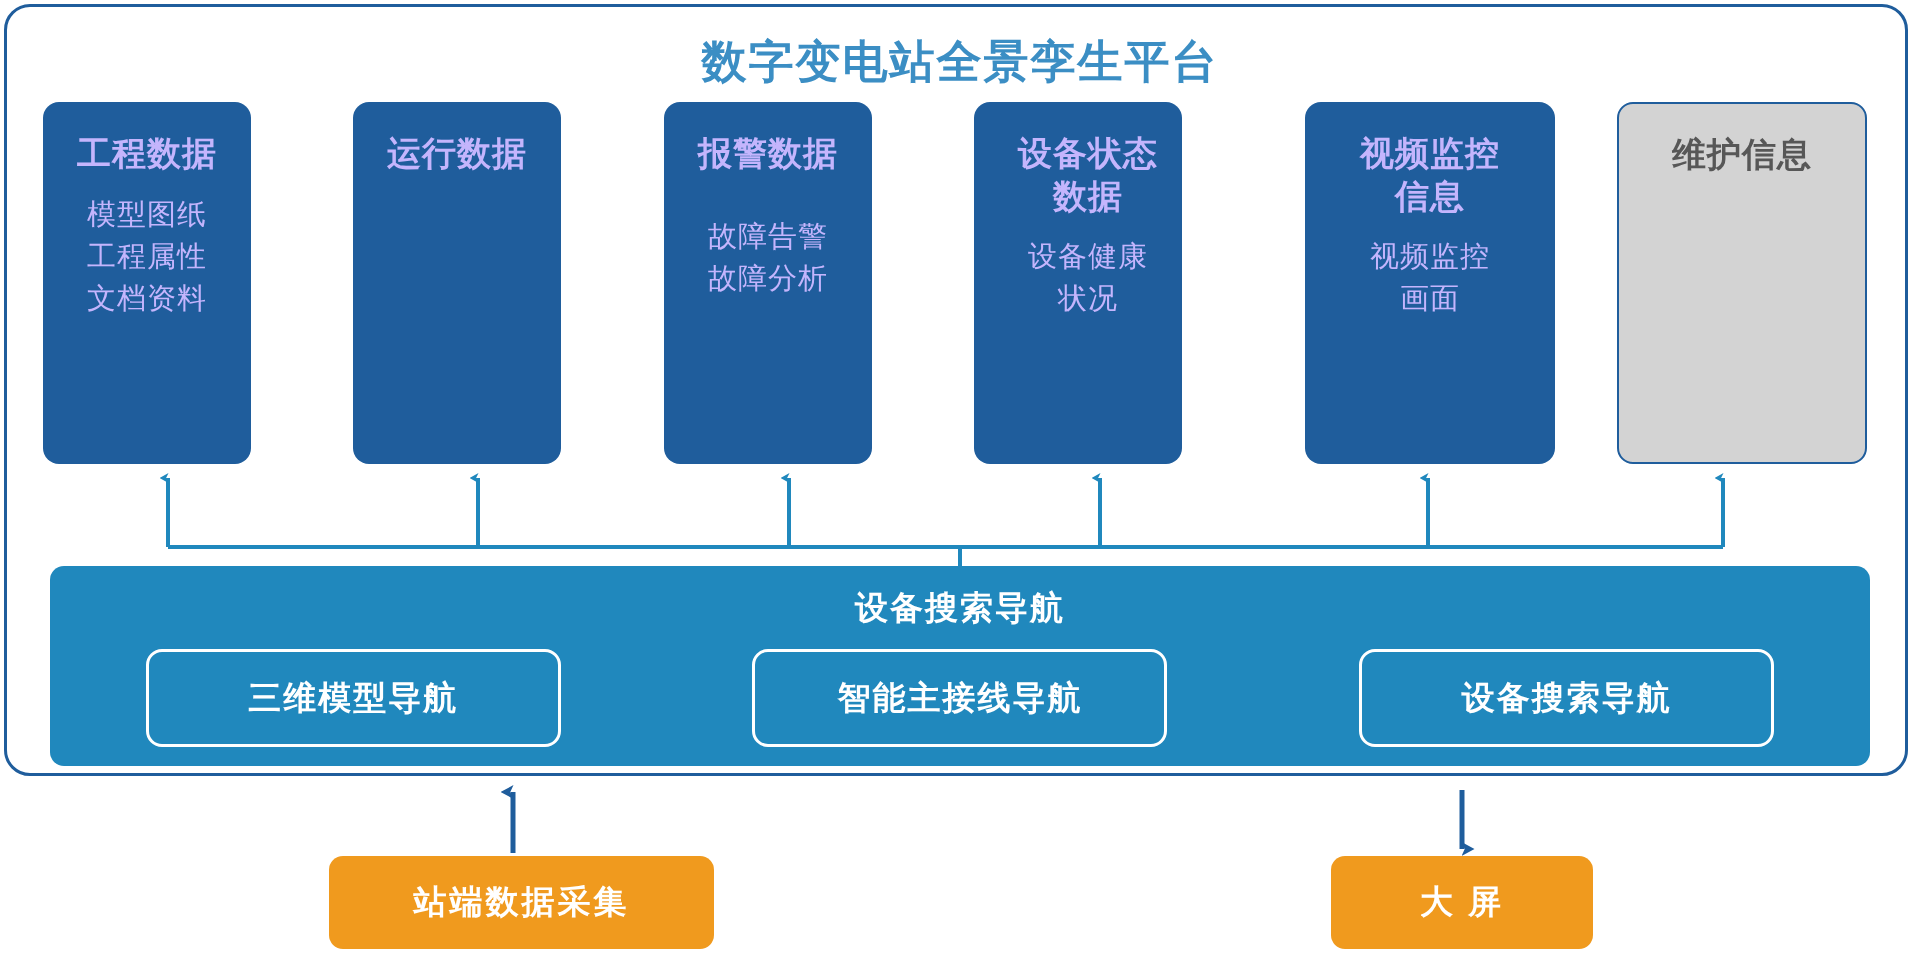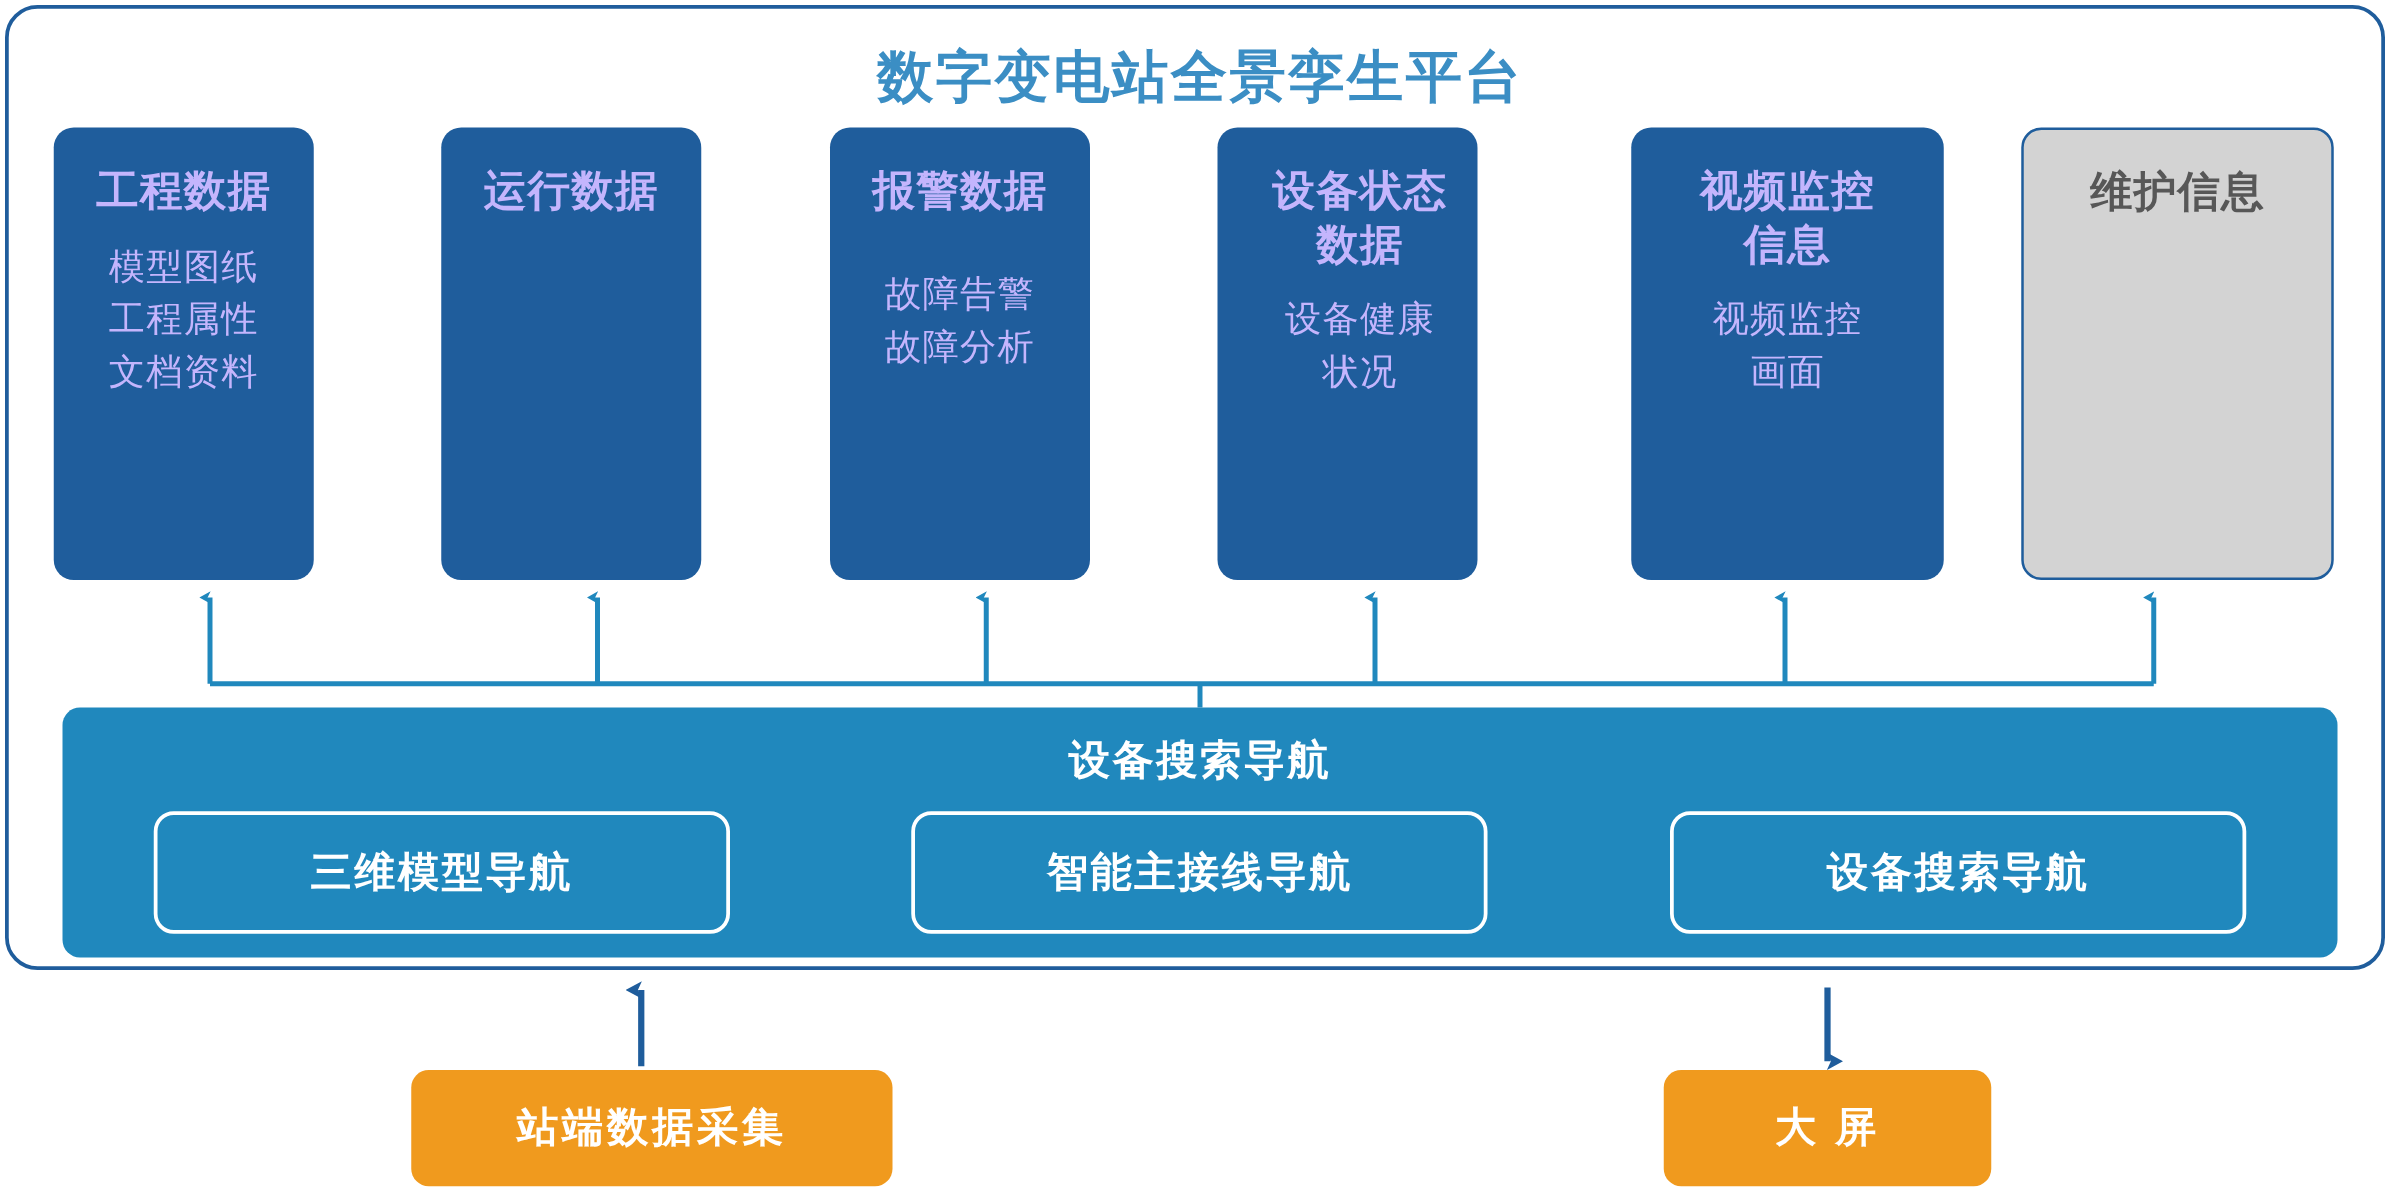--- a/index.html
+++ b/index.html
@@ -128,21 +128,21 @@
     position: absolute;
     left: 0;
     top: 82px;
     width: 1820px;
     height: 100px;
     display: flex;
     justify-content: space-around;
     align-items: center;
   }
   .nav-button {
-    width: 461px;
+    width: 415px;
     height: 98px;
     border: 3px solid #ffffff;
     border-radius: 16px;
     display: flex;
     align-items: center;
     justify-content: center;
     color: #ffffff;
     font-size: 33px;
     font-weight: bold;
     letter-spacing: 2px;

